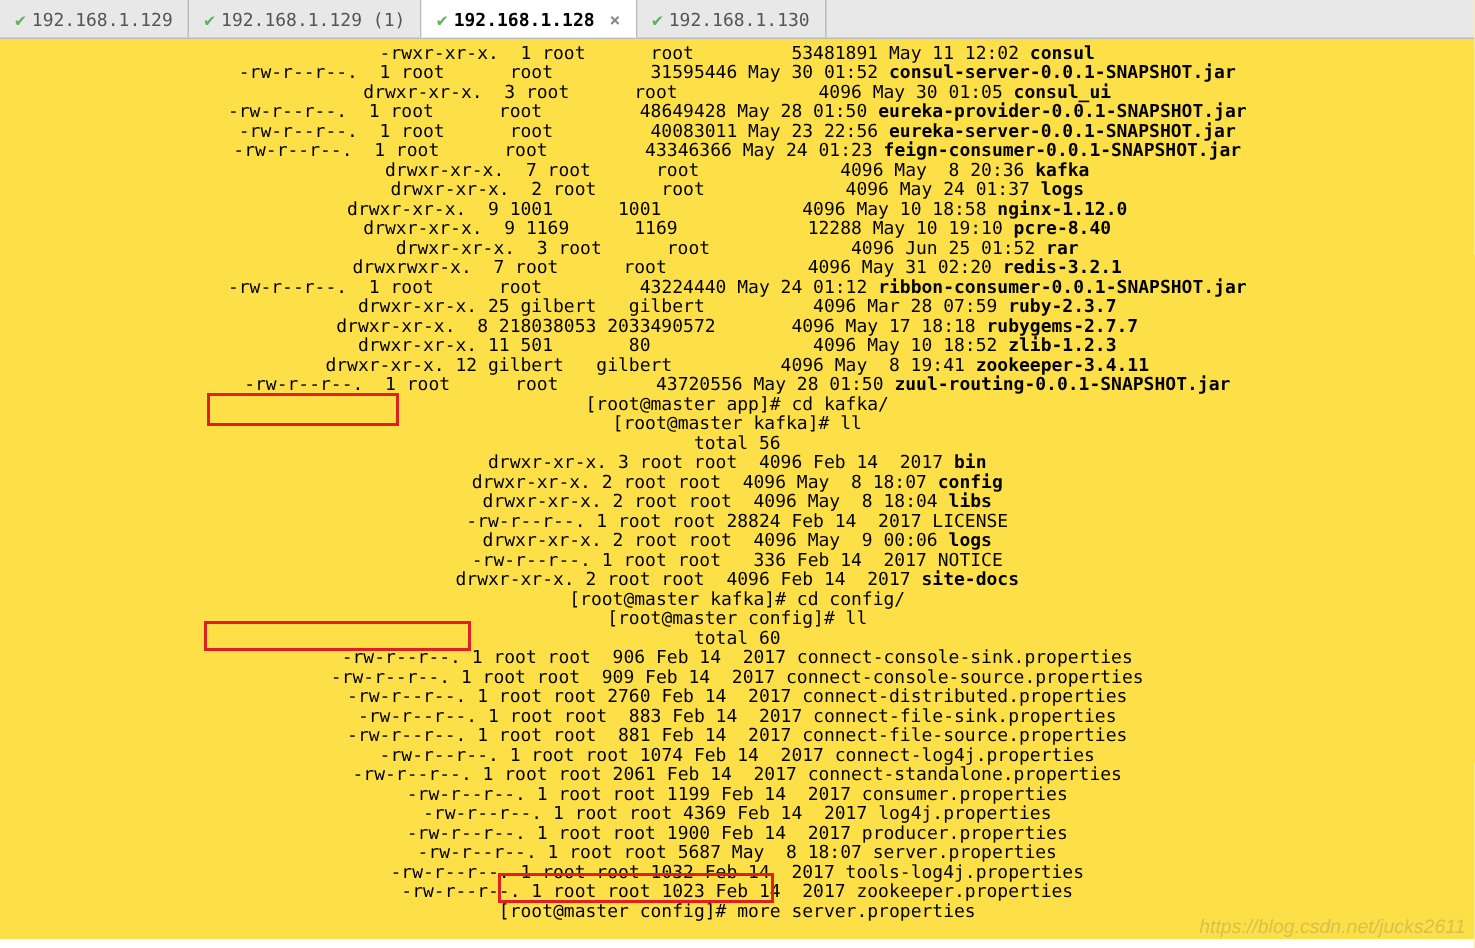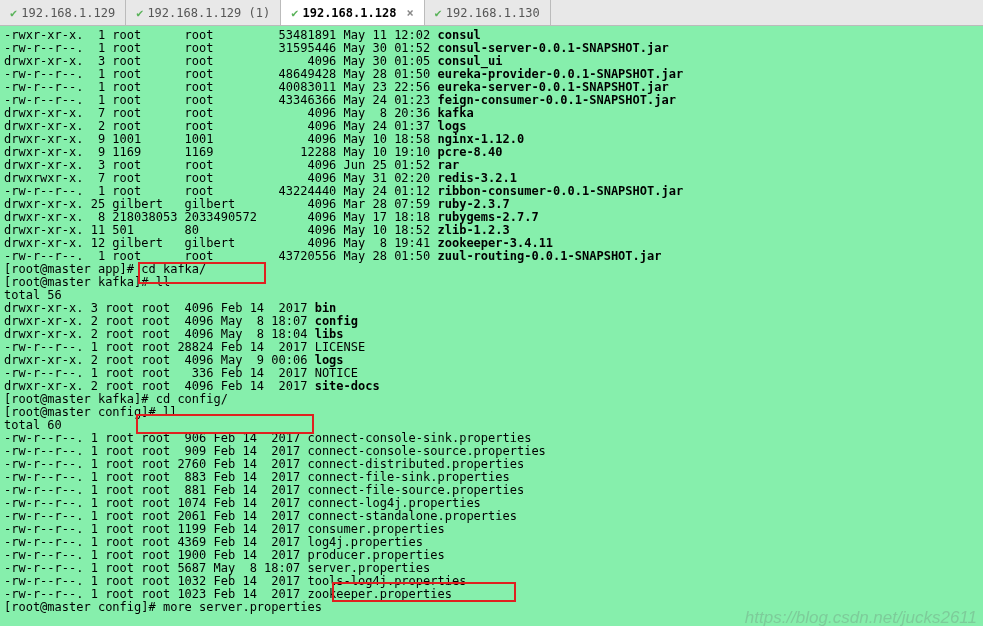--- a/index.html
+++ b/index.html
@@ -2,24 +2,24 @@
 <html><head>
 <meta charset="utf-8">
 <style>
   * { box-sizing: border-box; margin: 0; padding: 0; }
   body { font-family: "DejaVu Sans Mono", "Courier New", monospace; font-size: 12px; background: #fff; width: 983px; }
   .tabbar { display: flex; background: #e8e8e8; border-bottom: 1px solid #bbb; height: 26px; }
   .tab { display: flex; align-items: center; padding: 3px 10px; border-right: 1px solid #bbb; color: #555; gap: 4px; }
   .tab.active { background: #fff; color: #000; font-weight: bold; }
   .tab-close { margin-left: 6px; color: #888; font-weight: bold; }
   .check { color: #5bb35b; font-weight: bold; font-size: 12px; }
-  .term { background: #86efac; padding: 3px 4px 8px 4px; line-height: 13px; white-space: pre; font-family: "DejaVu Sans Mono", "Courier New", monospace; font-size: 12px; color: #000; min-height: 600px; position: relative; }
+  .term { background: #fde047; padding: 3px 4px 8px 4px; line-height: 13px; white-space: pre; font-family: "DejaVu Sans Mono", "Courier New", monospace; font-size: 12px; color: #000; min-height: 600px; position: relative; text-align: center; }
   .bold { font-weight: bold; }
   .redbox { position: absolute; border: 2px solid #e02020; pointer-events: none; }
-  .watermark { position: absolute; right: 6px; bottom: 2px; color: rgba(100,100,100,0.25); font-family: Arial, sans-serif; font-size: 17px; font-style: italic; pointer-events: none; }
+  .watermark { position: absolute; right: 6px; bottom: 2px; color: rgba(100,100,100,0.25); font-family: Arial, sans-serif; font-size: 13px; font-style: italic; pointer-events: none; }
 </style>
 </head>
 <body>
 
 <div class="tabbar">
   <div class="tab">
       <span class="check">✔</span>
       <span>192.168.1.129</span>
     </div>
   <div class="tab">

